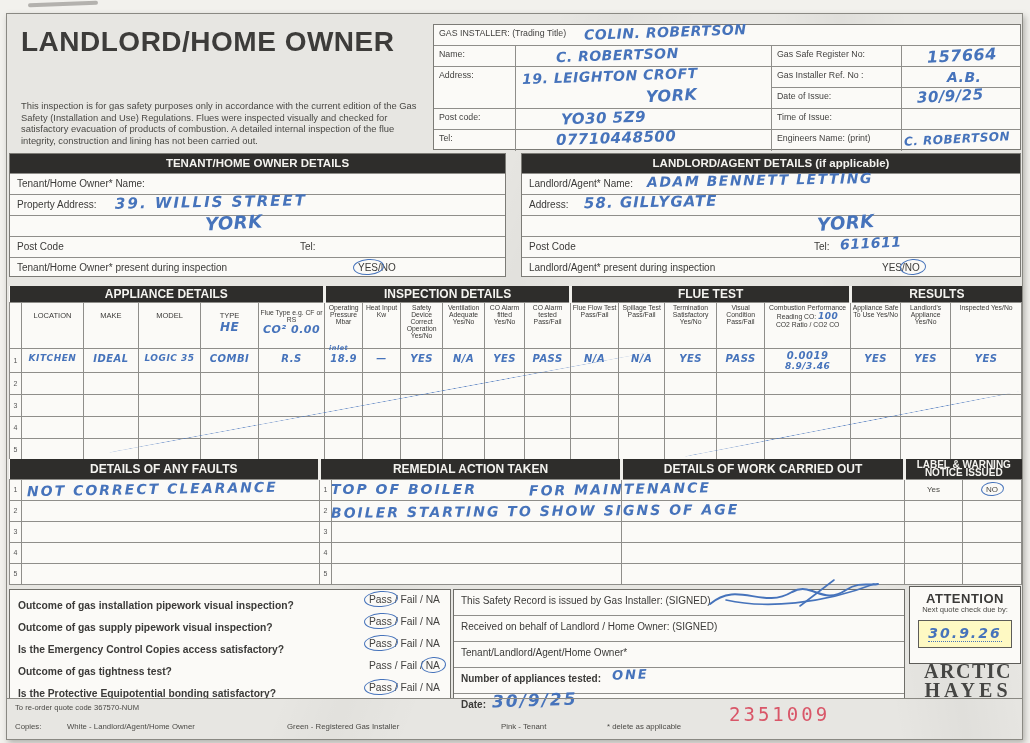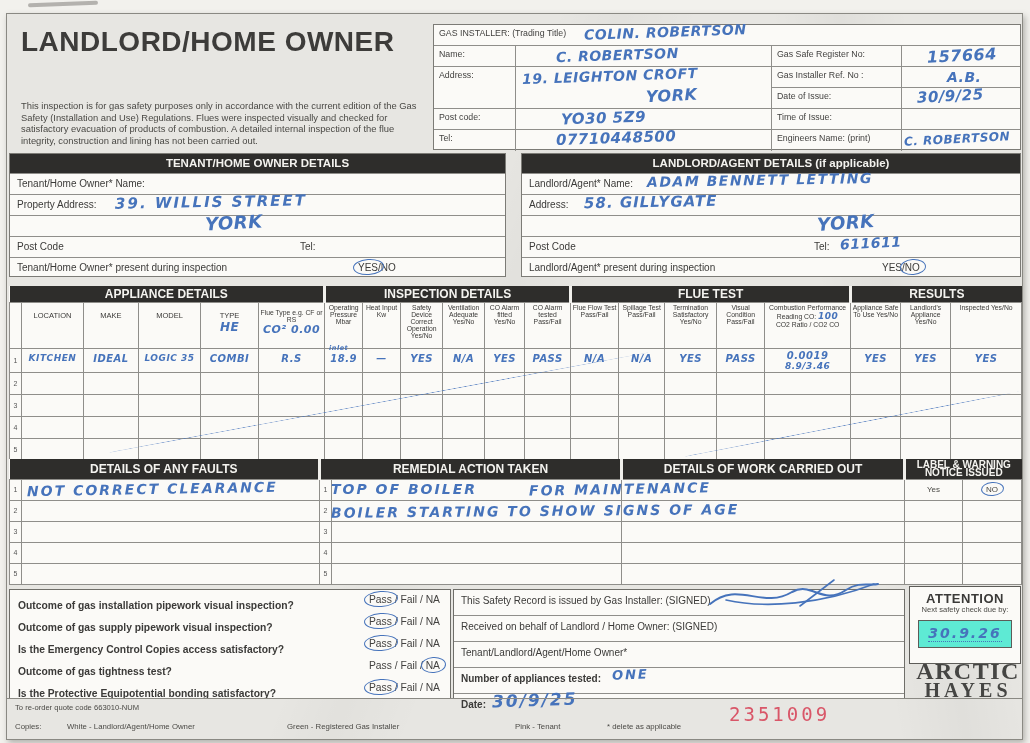--- a/index.html
+++ b/index.html
@@ -74,25 +74,25 @@
   .qrow .opts{position:absolute;right:10px;top:4px;font-size:10.3px;color:#434240;}
 
   .ibox{position:absolute;left:446px;top:575px;width:452px;height:110px;border:1px solid #6f6e69;background:var(--cellbg);font-size:10px;}
   .irow{height:26px;border-bottom:1px solid var(--line);padding:5px 0 0 7px;position:relative;}
   .irow:last-child{border-bottom:none;}
   .sig{position:absolute;right:20px;top:-14px;}
 
   .att{position:absolute;left:902px;top:572px;width:112px;height:78px;border:1px solid #5d5c58;background:var(--cellbg);text-align:center;}
   .att .t{font-size:13px;font-weight:bold;letter-spacing:.5px;padding-top:4px;}
   .att .s{font-size:7.6px;color:#4a4945;line-height:8.6px;}
-  .att .box{margin:5px auto 0;width:94px;height:28px;border:1px solid #5d5c58;background:#5eead4;position:relative;}
+  .att .box{margin:5px auto 0;width:94px;height:28px;border:1px solid #5d5c58;background:#fef9c3;position:relative;}
   .att .box .hw{font-size:14px;letter-spacing:2px;border-bottom:1px dotted var(--ink);line-height:24px;}
 
   .brand{position:absolute;left:908px;top:648px;width:106px;text-align:center;font-family:"Liberation Serif",serif;font-weight:bold;color:#454543;}
-  .brand .b1{font-size:24px;letter-spacing:1.5px;line-height:19px;}
+  .brand .b1{font-size:20px;letter-spacing:1.5px;line-height:19px;}
   .brand .b2{font-size:20px;letter-spacing:4px;line-height:19px;}
 
   
   .fdiv{position:absolute;left:0;top:684px;width:100%;border-top:1px solid #8a8983;}
   .reorder{position:absolute;left:8px;top:689px;font-size:7.6px;color:#4a4945;}
   .copies{position:absolute;left:8px;top:708px;width:1000px;font-size:7.8px;color:#4a4945;}
   .copies span{position:absolute;top:0;white-space:nowrap;}
   .serial{position:absolute;left:722px;top:689px;font-family:"DejaVu Sans Mono",monospace;font-size:19px;letter-spacing:3px;color:#d95668;}
   .note-inlet{position:absolute;left:4px;top:-5px;font-size:6.5px;}
 </style>
@@ -492,36 +492,36 @@
         <span class="hw" style="position:absolute;left:158px;top:-1px;font-size:13px;letter-spacing:2px;transform:rotate(-2deg);">ONE</span>
       </div>
       <div class="irow">
         <span style="font-weight:bold;">Date:</span>
         <span class="hw" style="position:absolute;left:38px;top:-4px;font-size:17px;letter-spacing:2px;transform:rotate(-2deg);">30/9/25</span>
       </div>
     </div>
 
     <div class="att">
       <div class="t">ATTENTION</div>
-      <div class="s">Next safety check due by:</div>
+      <div class="s">Next quote check due by:</div>
       <div class="box">
         <span class="hw">30.9.26</span>
       </div>
     </div>
 
     <div class="brand">
       <div class="b1">ARCTIC</div>
       <div class="b2">HAYES</div>
     </div>
 
     <div class="fdiv"></div>
-    <div class="reorder">To re-order quote code 663010-NUM</div>
+    <div class="reorder">To re-order quote code 367570-NUM</div>
     <div class="copies">
       <span style="left:0;">Copies:</span>
       <span style="left:52px;">White - Landlord/Agent/Home Owner</span>
       <span style="left:272px;">Green - Registered Gas Installer</span>
-      <span style="left:470px;padding-left:30px;">Pink - Tenant</span>
+      <span style="left:456px;padding-left:30px;">Pink - Tenant</span>
       <span style="left:592px;">* delete as applicable</span>
     </div>
     <div class="serial">2351009</div>
 
   </div>
 </div>
 
 </body></html>

